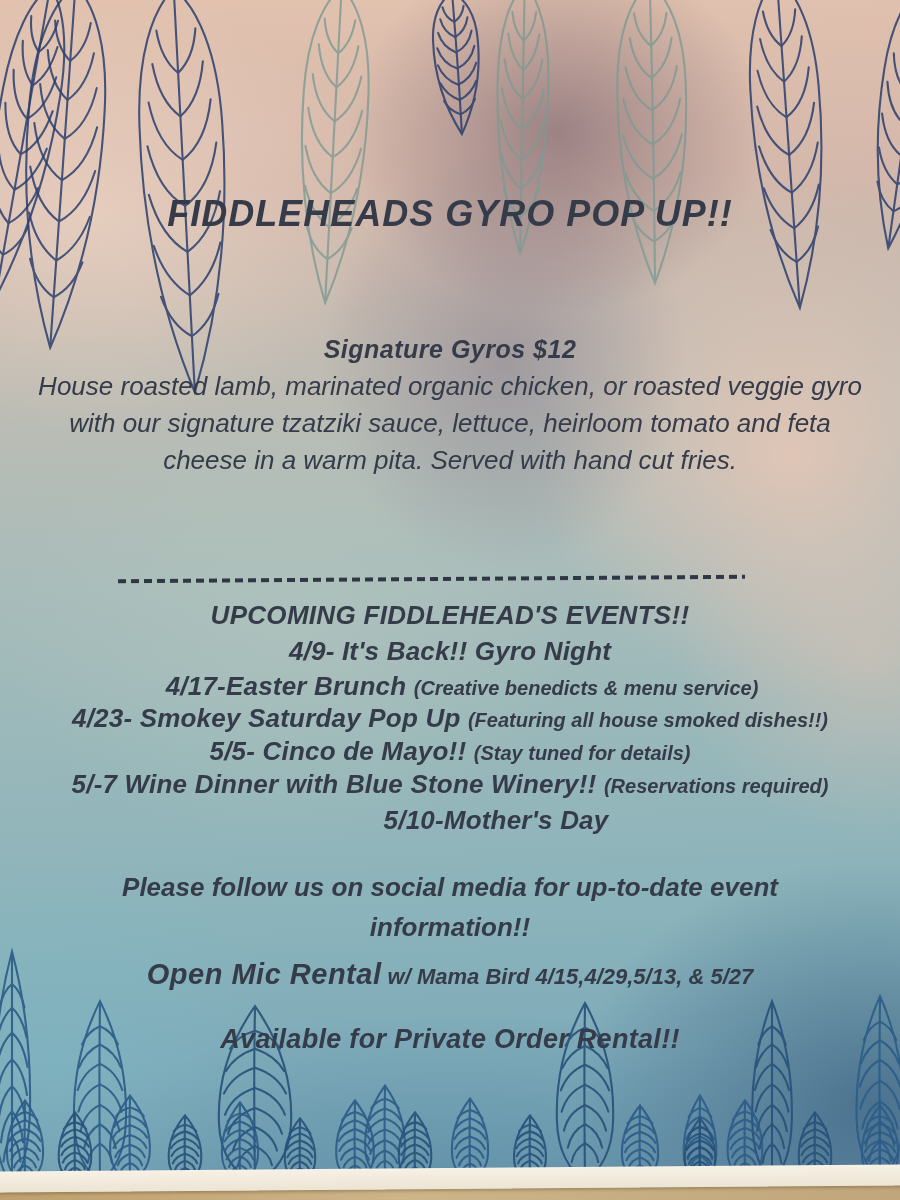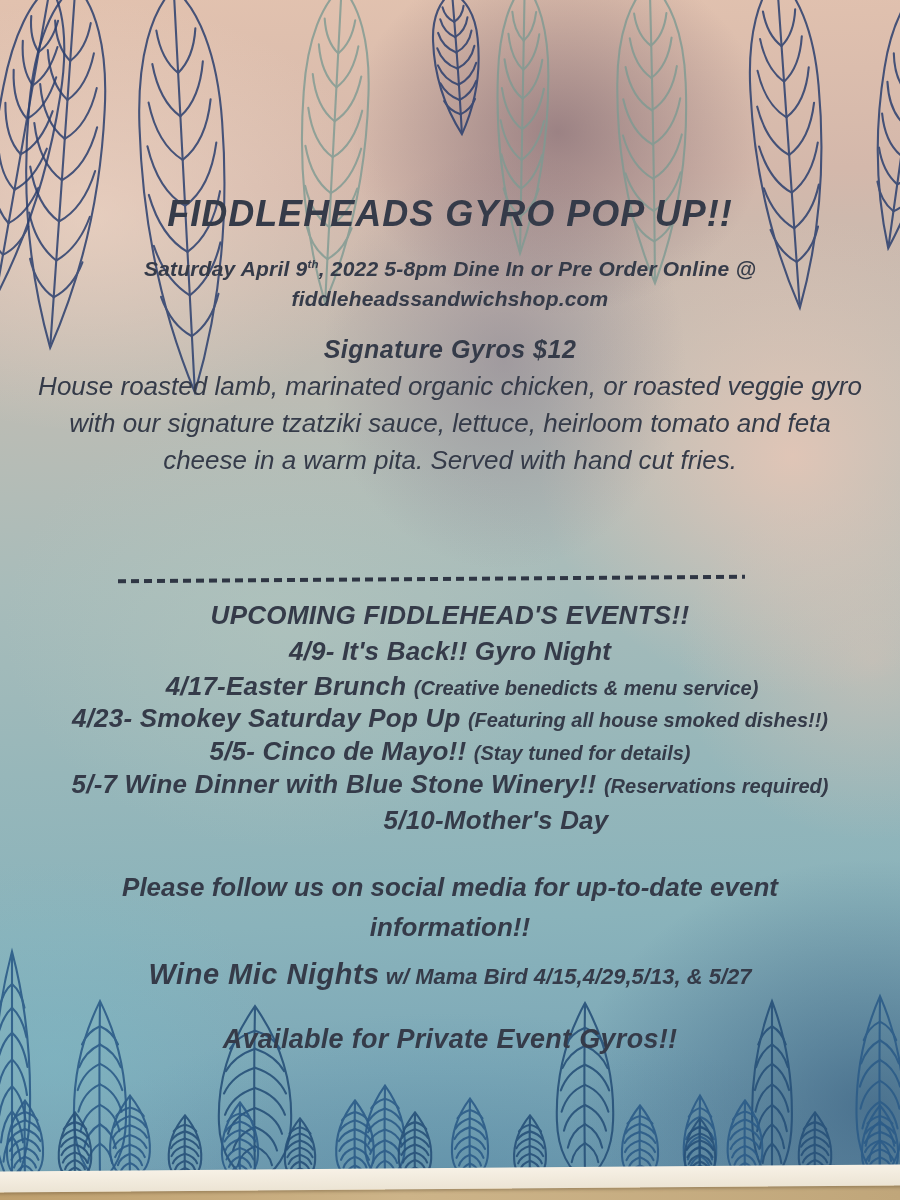--- a/index.html
+++ b/index.html
@@ -194,39 +194,38 @@
           </g>
         <g class="blue" transform="translate(880,1105)">
             <use href="#leaf" x="-50" transform="scale(0.5,0.24)"></use>
           </g>
       </g>
     </svg>
 
     <div class="content">
       <h1 class="title">FIDDLEHEADS GYRO POP UP!!</h1>
 
-      <p class="subtitle"><span>Saturday April 9</span><sup>th</sup><span>, 2022 5-8pm Dine In or Pre Order Online @</span><br><span>fiddleheadssandwichshop.com</span></p>
 
       <p class="gyro-title">Signature Gyros $12</p>
       <p class="gyro-desc">House roasted lamb, marinated organic chicken, or roasted veggie gyro with our signature tzatziki sauce, lettuce, heirloom tomato and feta cheese in a warm pita.  Served with hand cut fries.</p>
 
       <div class="divider"></div>
 
       <p class="events-header">UPCOMING FIDDLEHEAD'S EVENTS!!</p>
 
       <p class="event ev0"><span>4/9- It's Back!! Gyro Night</span> <span class="note"></span></p>
       <p class="event ev1"><span>4/17-Easter Brunch</span> <span class="note">(Creative benedicts &amp; menu service)</span></p>
       <p class="event ev2"><span>4/23- Smokey Saturday Pop Up</span> <span class="note">(Featuring all house smoked dishes!!)</span></p>
       <p class="event ev3"><span>5/5- Cinco de Mayo!!</span> <span class="note">(Stay tuned for details)</span></p>
       <p class="event ev4"><span>5/-7 Wine Dinner with Blue Stone Winery!!</span> <span class="note">(Reservations required)</span></p>
       <p class="event ev5"><span>5/10-Mother's Day</span></p>
 
       <p class="social">Please follow us on social media for up-to-date event information!!</p>
 
-      <p class="openmic"><span class="big">Wine Mic Nights</span> <span>w/ Mama Bird 4/15,4/29,5/13, &amp; 5/27</span></p>
-
-      <p class="rental">Available for Private Event Gyros!!</p>
+      <p class="openmic"><span class="big">Open Mic Rental</span> <span>w/ Mama Bird 4/15,4/29,5/13, &amp; 5/27</span></p>
+
+      <p class="rental">Available for Private Order Rental!!</p>
     </div>
   </div>
 
   <div class="paper-edge"></div>
   <div class="table-surface"></div>
 </div>
 
 </body></html>

